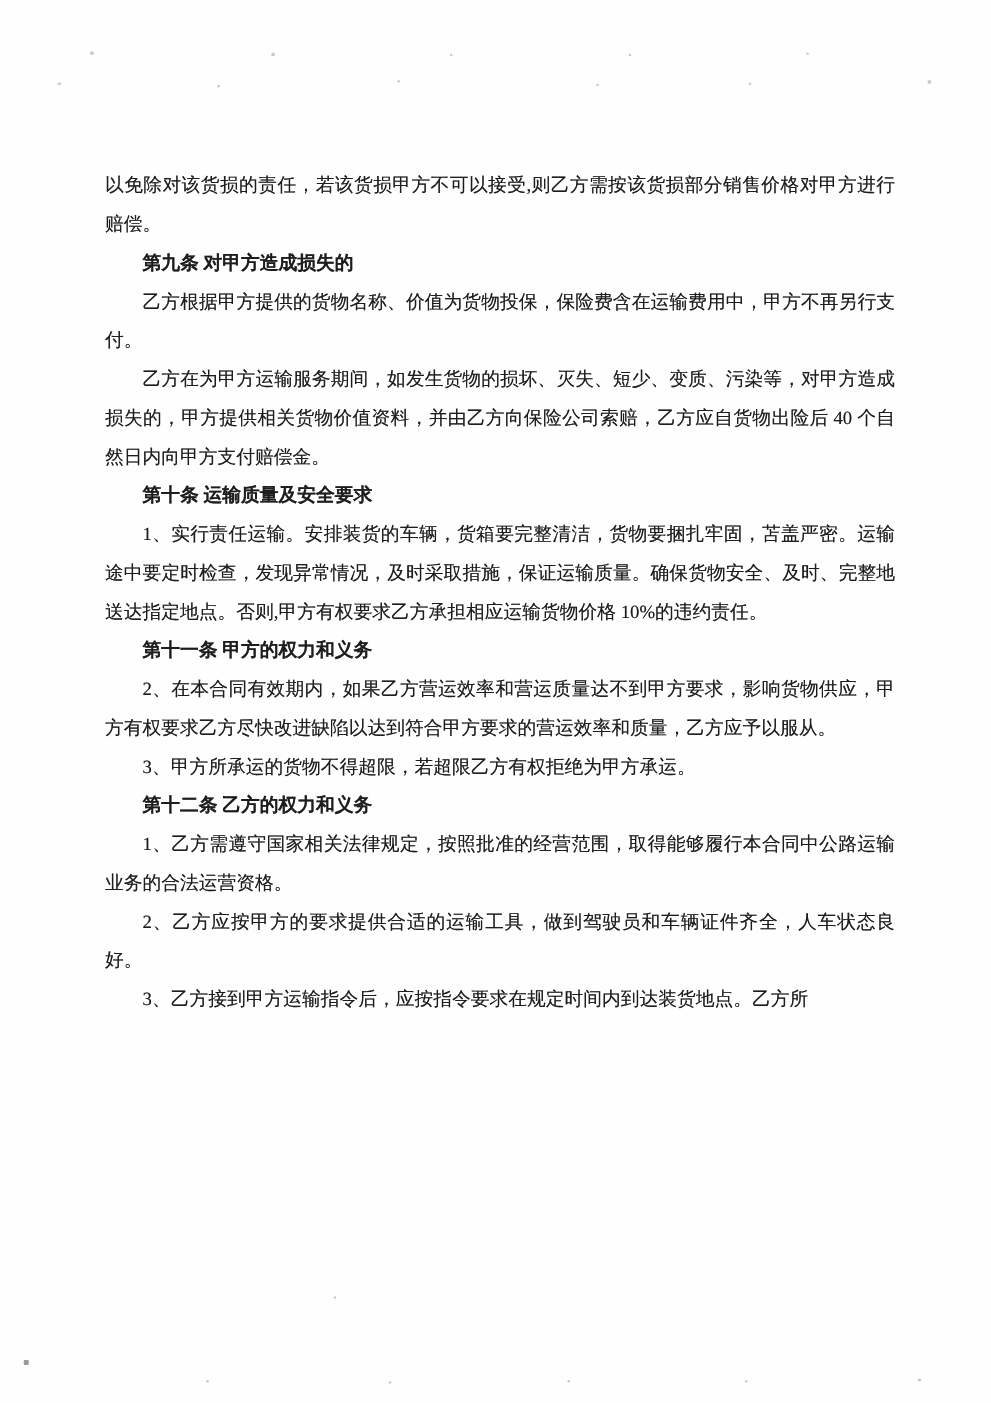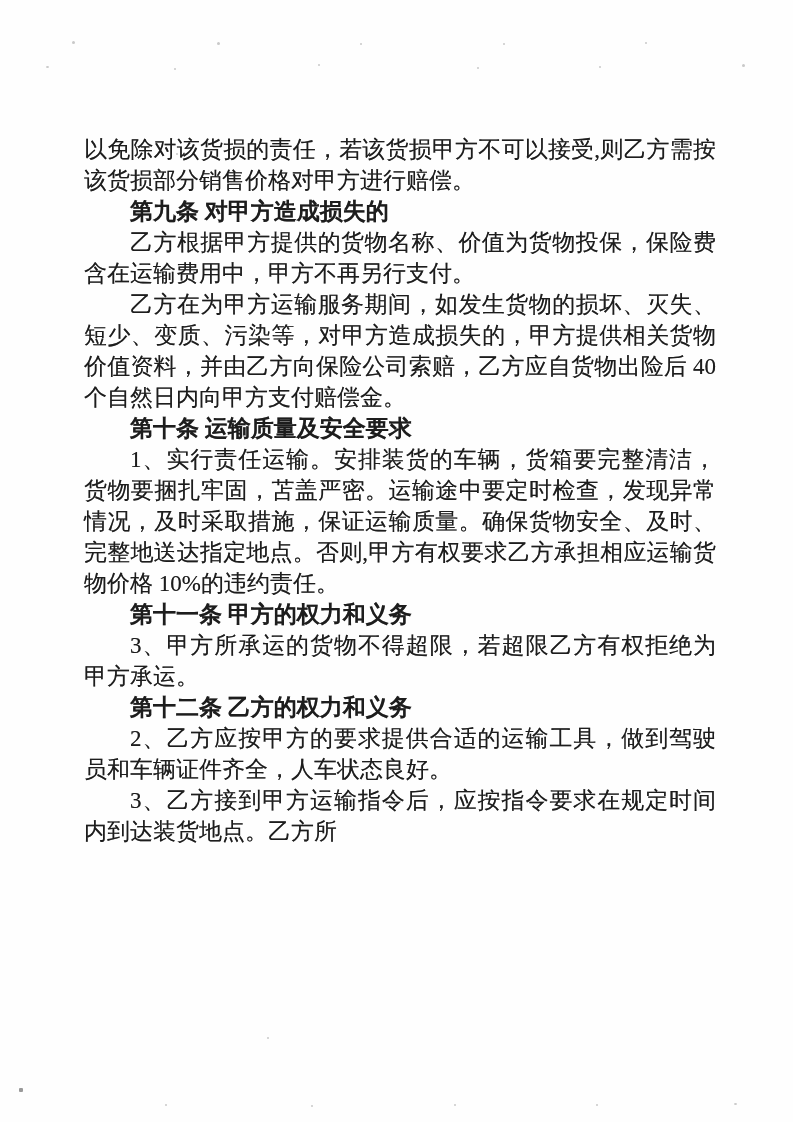--- a/index.html
+++ b/index.html
@@ -14,21 +14,21 @@
     background: #fefefe;
     overflow: hidden;
     font-family: "Liberation Serif", "DejaVu Serif", serif;
   }
   .text-block {
     position: absolute;
     left: 84px;
     top: 134px;
     width: 632px;
     color: #1d1d1d;
-    font-size: 23px;
+    font-size: 15px;
     line-height: 31px;
     text-align: justify;
     text-shadow: 0 0 0.5px rgba(20,20,20,0.55);
   }
   .text-block p {
     margin: 0;
     padding: 0;
     text-indent: 2em;
   }
   .text-block p.cont {
@@ -53,22 +53,24 @@
 <div class="page">
 
   <div class="text-block">
     <p class="cont">以免除对该货损的责任，若该货损甲方不可以接受,则乙方需按该货损部分销售价格对甲方进行赔偿。</p>
     <p class="heading">第九条 对甲方造成损失的</p>
     <p>乙方根据甲方提供的货物名称、价值为货物投保，保险费含在运输费用中，甲方不再另行支付。</p>
     <p>乙方在为甲方运输服务期间，如发生货物的损坏、灭失、短少、变质、污染等，对甲方造成损失的，甲方提供相关货物价值资料，并由乙方向保险公司索赔，乙方应自货物出险后 40 个自然日内向甲方支付赔偿金。</p>
     <p class="heading">第十条 运输质量及安全要求</p>
     <p>1、实行责任运输。安排装货的车辆，货箱要完整清洁，货物要捆扎牢固，苫盖严密。运输途中要定时检查，发现异常情况，及时采取措施，保证运输质量。确保货物安全、及时、完整地送达指定地点。否则,甲方有权要求乙方承担相应运输货物价格 10%的违约责任。</p>
     <p class="heading">第十一条 甲方的权力和义务</p>
+    <p>2、在本合同有效期内，如果乙方营运效率和营运质量达不到甲方要求，影响货物供应，甲方有权要求乙方尽快改进缺陷以达到符合甲方要求的营运效率和质量，乙方应予以服从。</p>
     <p>3、甲方所承运的货物不得超限，若超限乙方有权拒绝为甲方承运。</p>
     <p class="heading">第十二条 乙方的权力和义务</p>
+    <p>1、乙方需遵守国家相关法律规定，按照批准的经营范围，取得能够履行本合同中公路运输业务的合法运营资格。</p>
     <p>2、乙方应按甲方的要求提供合适的运输工具，做到驾驶员和车辆证件齐全，人车状态良好。</p>
     <p>3、乙方接到甲方运输指令后，应按指令要求在规定时间内到达装货地点。乙方所</p>
   </div>
 
   <div class="speck" style="left:72px;  top:41px;  width:3px; height:3px;"></div>
   <div class="speck" style="left:217px; top:42px;  width:3px; height:3px;"></div>
   <div class="speck" style="left:360px; top:43px;  width:2px; height:2px;"></div>
   <div class="speck" style="left:503px; top:43px;  width:2px; height:2px;"></div>
   <div class="speck" style="left:645px; top:42px;  width:2px; height:2px;"></div>
   <div class="speck" style="left:46px;  top:66px;  width:3px; height:2px;"></div>

